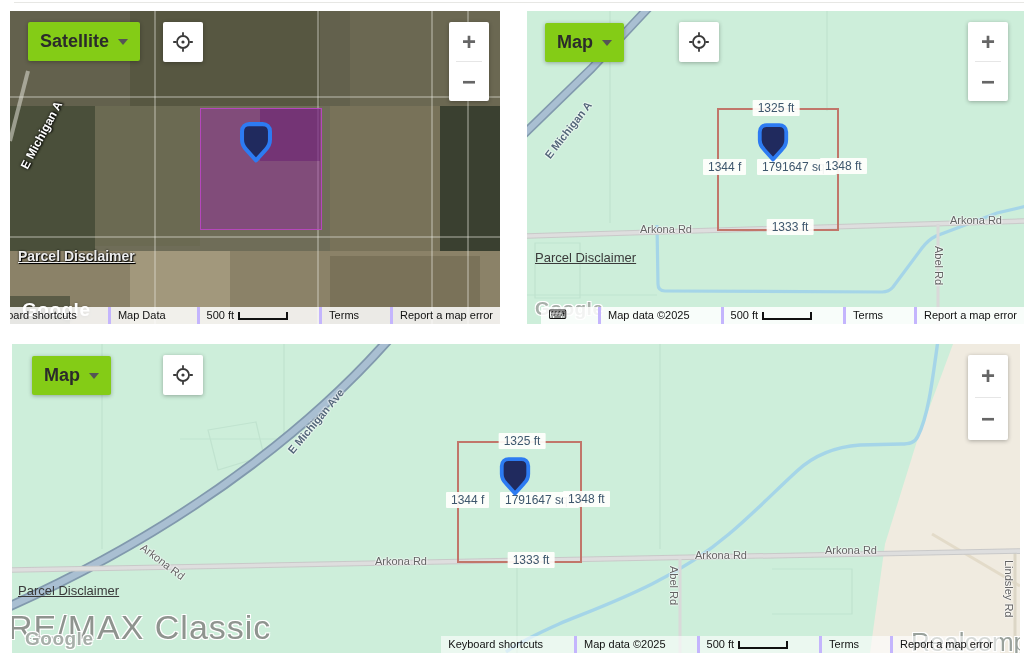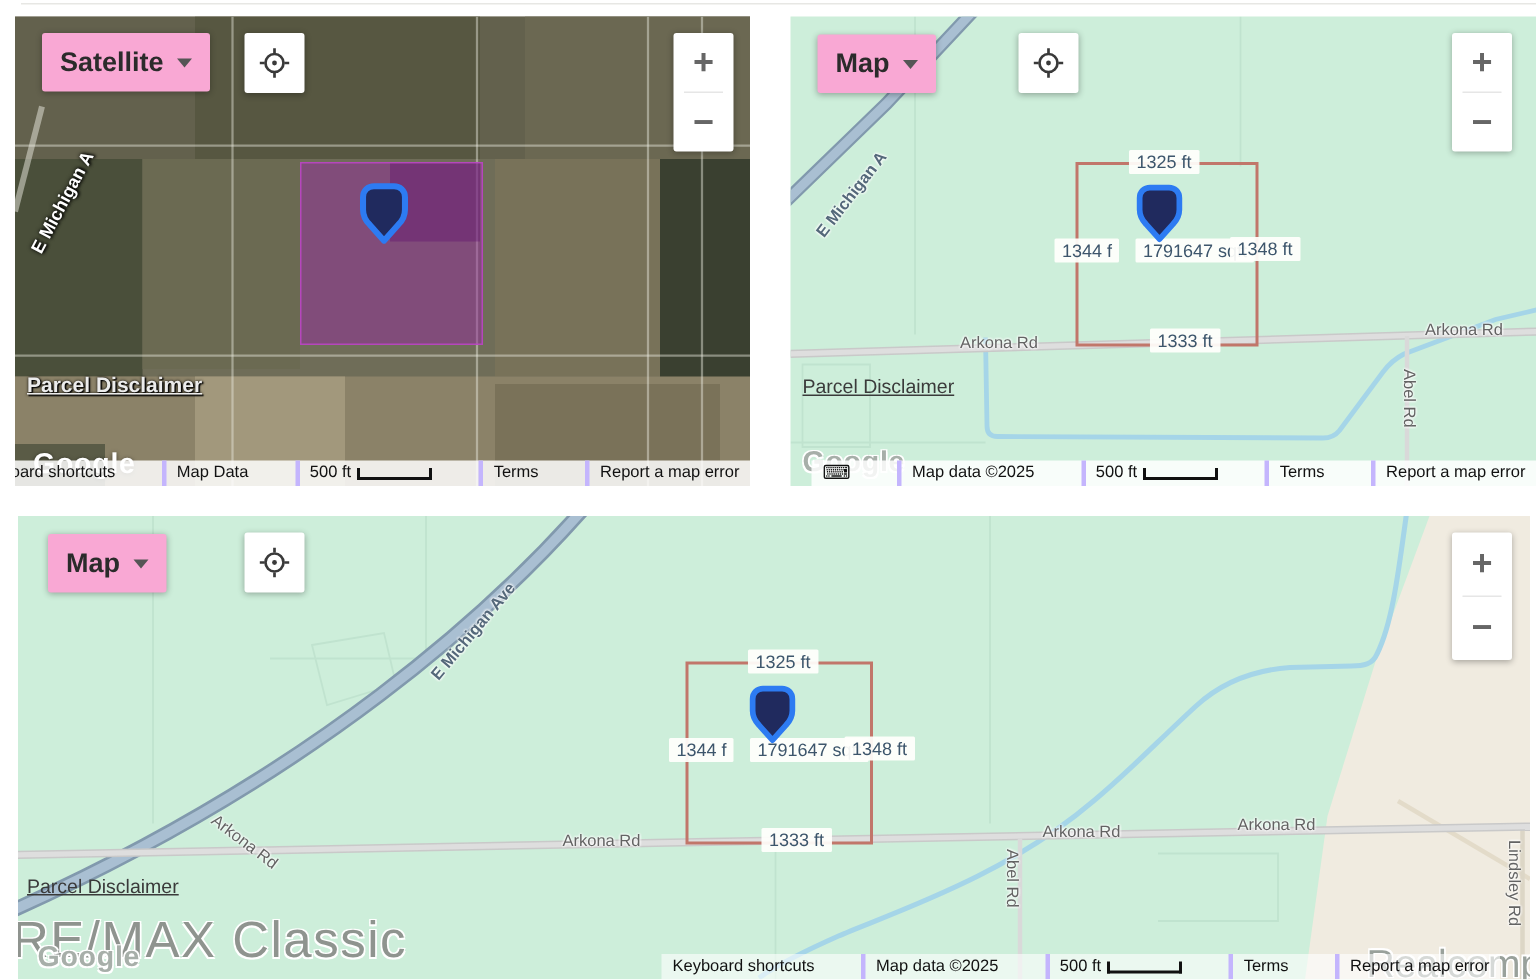--- a/index.html
+++ b/index.html
@@ -6,21 +6,21 @@
   #stage{position:relative;width:1024px;height:653px;background:#fff;overflow:hidden;
          font-family:"Liberation Sans", sans-serif;}
   .hairline{position:absolute;left:14px;top:2px;width:1010px;height:0;border-top:1px solid #e7e7e4;}
   .map-panel{position:absolute;overflow:hidden;background:#cdeeda;}
   #sat{left:10px;top:11px;width:490px;height:313px;background:#6f6d58;}
   #m2{left:527px;top:11px;width:497px;height:313px;}
   #m3{left:12px;top:344px;width:1008px;height:309px;}
   .patch{position:absolute;}
   .gm-layer{position:absolute;left:0;top:0;pointer-events:none;}
   
-  .gm-type-btn{position:absolute;display:flex;align-items:center;gap:9px;background:#f9a8d4;
+  .gm-type-btn{position:absolute;display:flex;align-items:center;gap:9px;background:#84cc16;
       border-radius:2px;box-shadow:0 1px 4px rgba(0,0,0,.3);padding:0 12px;height:39px;
       font-size:18px;font-weight:700;color:#2b2b2b;cursor:pointer;}
   .caret{width:0;height:0;border-left:5px solid transparent;border-right:5px solid transparent;
       border-top:6px solid #555;}
   .gm-sq-btn{position:absolute;width:40px;height:40px;background:#fff;border-radius:2px;
       box-shadow:0 1px 4px rgba(0,0,0,.3);display:flex;align-items:center;justify-content:center;cursor:pointer;}
   .gm-zoom{position:absolute;width:40px;background:#fff;border-radius:2px;
       box-shadow:0 1px 4px rgba(0,0,0,.3);display:flex;flex-direction:column;}
   .gm-zoom .zbtn{height:39px;display:flex;align-items:center;justify-content:center;
       font-size:24px;font-weight:700;color:#666;cursor:pointer;}

